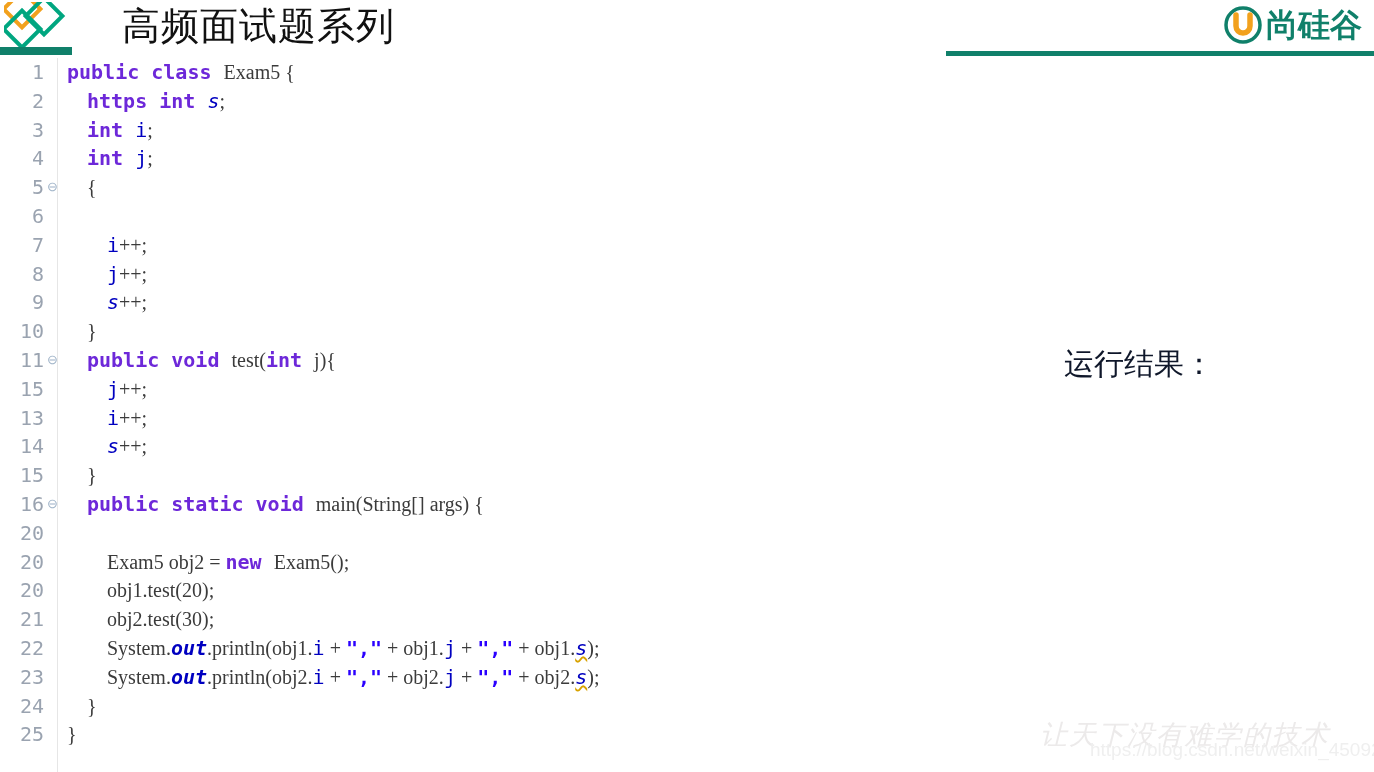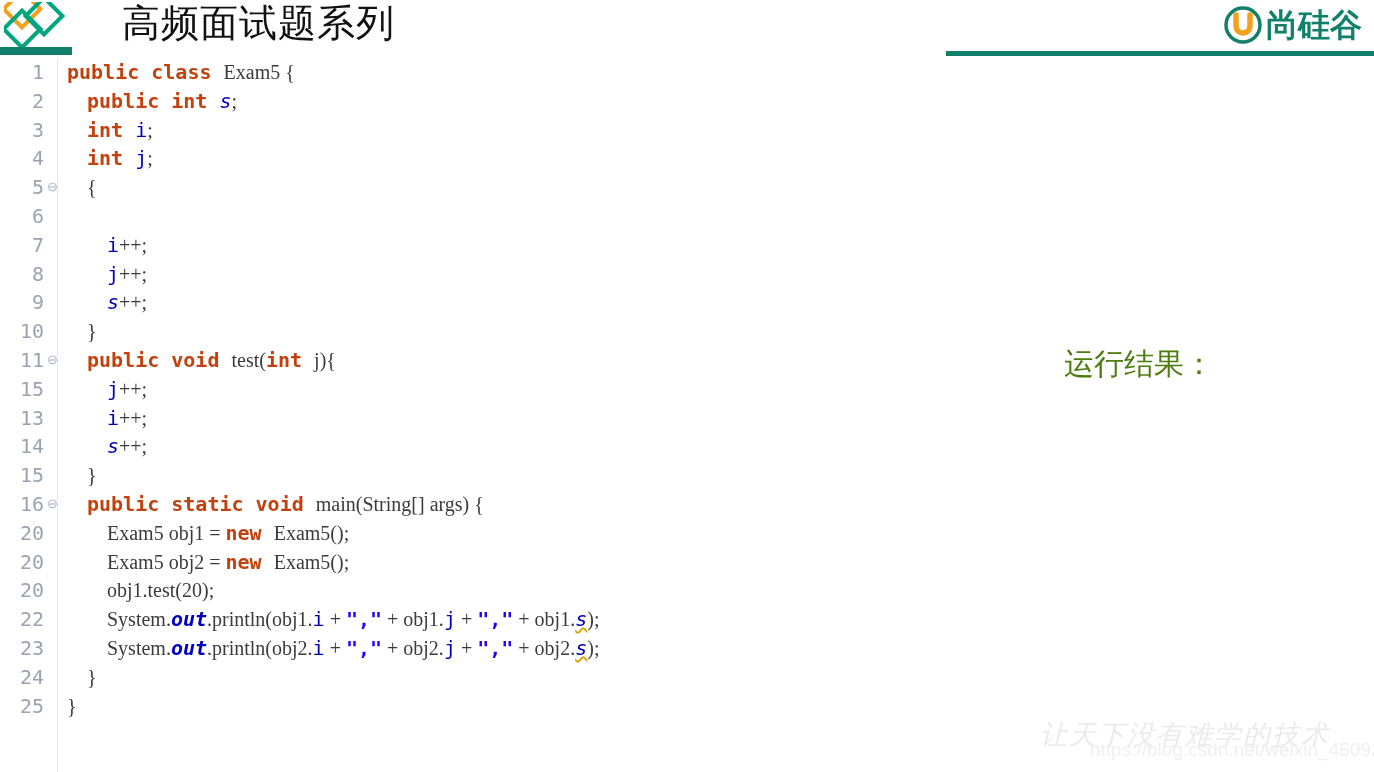--- a/index.html
+++ b/index.html
@@ -32,21 +32,21 @@
     left: 0; top: 47px;
     width: 72px; height: 8px;
     background: #10806a;
   }
   .deck-title {
     position: absolute;
     left: 122px; top: 3px;
     font-size: 38px;
     line-height: 46px;
     color: #111111;
-    font-family: Liberation Mono, monospace;
+    font-family: Liberation Sans, sans-serif;
     letter-spacing: 1px;
     white-space: nowrap;
   }
   .brand {
     position: absolute;
     right: 12px; top: 4px;
     height: 42px;
     display: flex;
     align-items: center;
     gap: 4px;
@@ -110,39 +110,39 @@
   }
   .code {
     padding-left: 8px;
     font-family: "DejaVu Sans Mono", monospace;
     font-size: 20px;
     line-height: 28.8px;
     color: #3b3b3b;
     white-space: pre;
   }
   
-  .kw   { color: #c2410c; font-weight: 700; }
+  .kw   { color: #6d28d9; font-weight: 700; }
   .fld  { color: #0000c0; }
   .sfld { color: #0000c0; font-style: italic; }
   .sfldw{ color: #0000c0; font-style: italic;
           text-decoration: underline wavy #d8a200;
           text-decoration-skip-ink: none; }
   .warn { color: #3b3b3b;
           text-decoration: underline wavy #d8a200;
           text-decoration-skip-ink: none; }
   .str  { color: #2a00ff; font-weight: 700; }
   .plain{ color: #3b3b3b; font-family: Liberation Serif, serif; }
 
   
   .result-label {
     position: absolute;
     left: 1064px; top: 344px;
     font-size: 30px;
     line-height: 40px;
-    color: #4d7c0f;
+    color: #0f172a;
     font-family: "DejaVu Sans", sans-serif;
     white-space: nowrap;
   }
 
   
   .watermark-cn {
     position: absolute;
     left: 1040px; top: 718px;
     font-size: 27px;
     line-height: 34px;
@@ -197,21 +197,21 @@
 <div class="gutter-rule"></div>
 <div class="editor" id="editor">
     <div class="code-line">
       <span class="ln">1</span>
       <span class="fold"></span>
       <span class="code"><span class="kw">public class </span><span class="plain">Exam5 {</span></span>
     </div>
     <div class="code-line">
       <span class="ln">2</span>
       <span class="fold"></span>
-      <span class="code"><span class="plain">    </span><span class="kw">public int </span><span class="sfld">s</span><span class="plain">;</span></span>
+      <span class="code"><span class="plain">    </span><span class="kw">https int </span><span class="sfld">s</span><span class="plain">;</span></span>
     </div>
     <div class="code-line">
       <span class="ln">3</span>
       <span class="fold"></span>
       <span class="code"><span class="plain">    </span><span class="kw">int </span><span class="fld">i</span><span class="plain">;</span></span>
     </div>
     <div class="code-line">
       <span class="ln">4</span>
       <span class="fold"></span>
       <span class="code"><span class="plain">    </span><span class="kw">int </span><span class="fld">j</span><span class="plain">;</span></span>
@@ -271,31 +271,35 @@
       <span class="code"><span class="plain">    }</span></span>
     </div>
     <div class="code-line">
       <span class="ln">16</span>
       <span class="fold">⊖</span>
       <span class="code"><span class="plain">    </span><span class="kw">public static void </span><span class="plain">main(String[] args) {</span></span>
     </div>
     <div class="code-line">
       <span class="ln">20</span>
       <span class="fold"></span>
-      <span class="code"><span class="plain">        Exam5 obj1 = </span><span class="kw">new </span><span class="plain">Exam5();</span></span>
     </div>
     <div class="code-line">
       <span class="ln">20</span>
       <span class="fold"></span>
       <span class="code"><span class="plain">        Exam5 obj2 = </span><span class="kw">new </span><span class="plain">Exam5();</span></span>
     </div>
     <div class="code-line">
       <span class="ln">20</span>
       <span class="fold"></span>
       <span class="code"><span class="plain">        obj1.test(20);</span></span>
+    </div>
+    <div class="code-line">
+      <span class="ln">21</span>
+      <span class="fold"></span>
+      <span class="code"><span class="plain">        obj2.test(30);</span></span>
     </div>
     <div class="code-line">
       <span class="ln">22</span>
       <span class="fold"></span>
       <span class="code"><span class="plain">        System.</span><span class="sfld" style="font-weight: 700; font-style: italic;">out</span><span class="plain">.println(obj1.</span><span class="fld">i</span><span class="plain"> + </span><span class="str">","</span><span class="plain"> + obj1.</span><span class="fld">j</span><span class="plain"> + </span><span class="str">","</span><span class="plain"> + obj1.</span><span class="sfldw">s</span><span class="plain">);</span></span>
     </div>
     <div class="code-line">
       <span class="ln">23</span>
       <span class="fold"></span>
       <span class="code"><span class="plain">        System.</span><span class="sfld" style="font-weight: 700; font-style: italic;">out</span><span class="plain">.println(obj2.</span><span class="fld">i</span><span class="plain"> + </span><span class="str">","</span><span class="plain"> + obj2.</span><span class="fld">j</span><span class="plain"> + </span><span class="str">","</span><span class="plain"> + obj2.</span><span class="sfldw">s</span><span class="plain">);</span></span>

